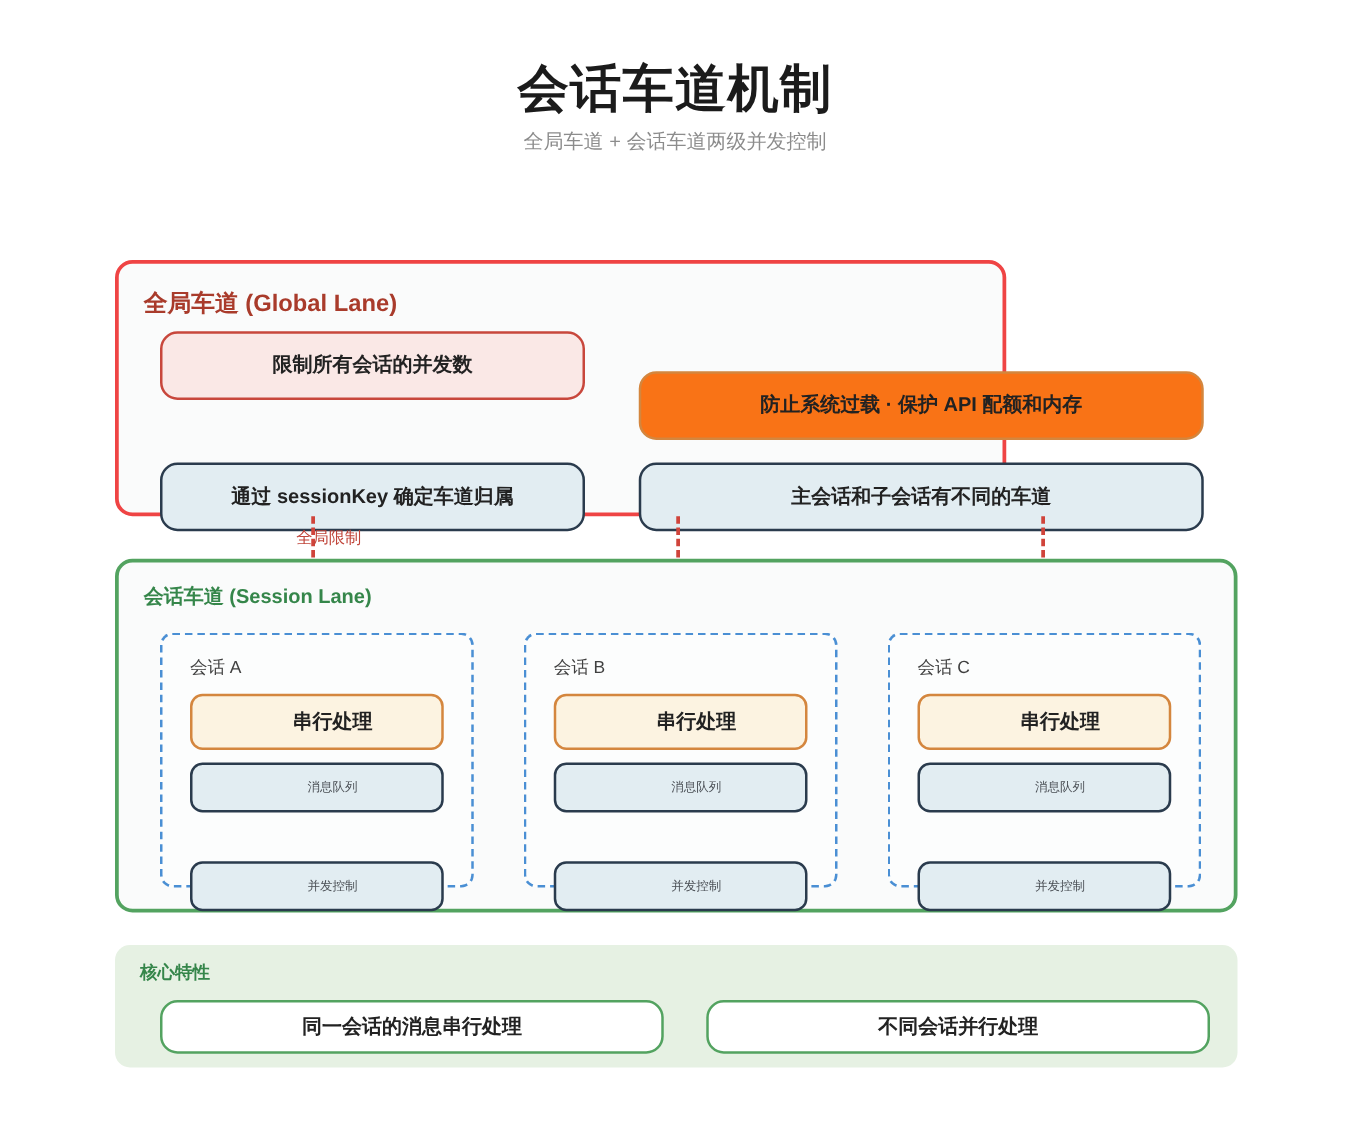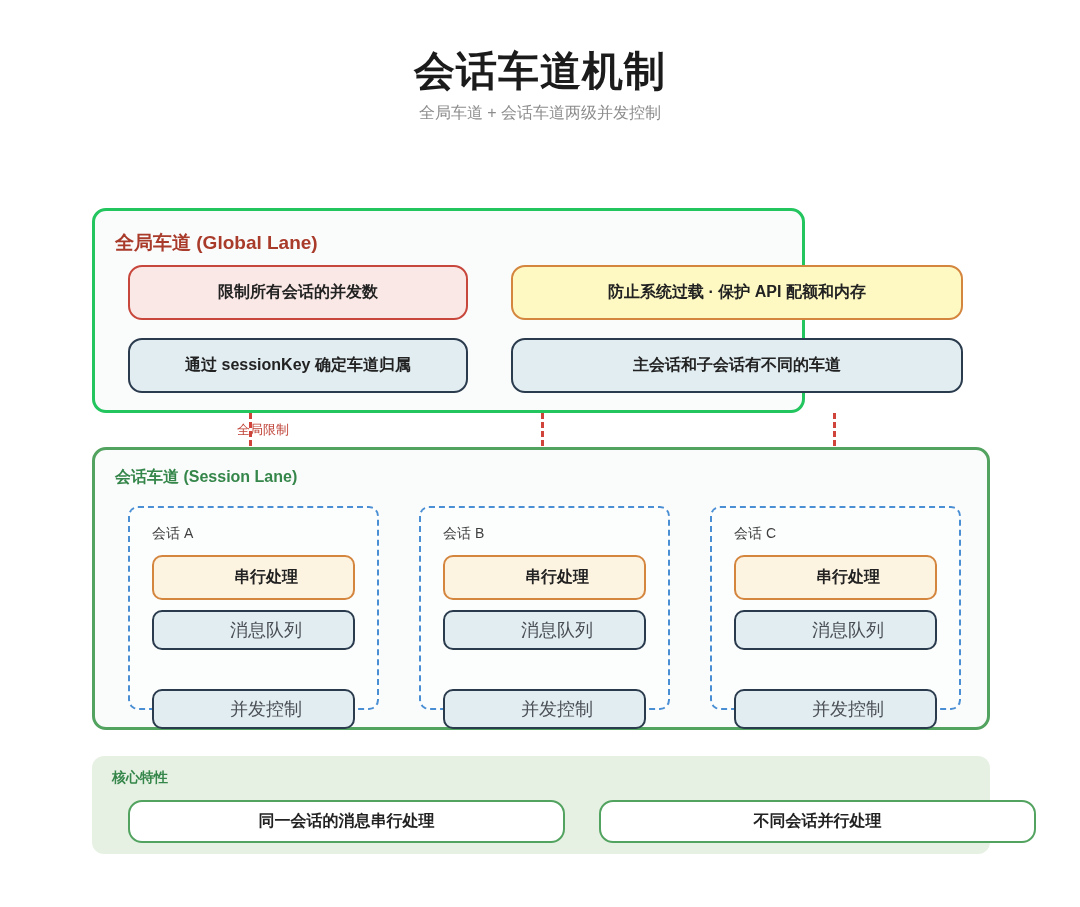--- a/index.html
+++ b/index.html
@@ -13,38 +13,38 @@
     letter-spacing:1px;
   }
   .subtitle {
     position:absolute; top:103px; left:0; width:100%;
     text-align:center; font-size:16px; color:#8c8c8c;
   }
 
   
   .global-box {
     position:absolute; left:92px; top:208px; width:713px; height:205px;
-    border:3px solid #22c55e; border-radius:14px; background:#FAFBFB;
+    border:3px solid #ef4444; border-radius:14px; background:#FAFBFB;
   }
   .global-title {
     position:absolute; left:20px; top:19px;
     font-size:19px; font-weight:700; color:#A93B2B;
   }
   .global-grid {
     position:absolute; left:33px; top:54px;
     display:grid; grid-template-columns:340px 452px;
     column-gap:43px; row-gap:18px;
   }
   .pill {
     height:55px; border-radius:14px;
     display:flex; align-items:center; justify-content:center;
     font-size:16px; font-weight:700; color:#222222; text-align:center;
   }
   .pill.pink   { background:#FAE8E6; border:2.5px solid #C8473C; }
-  .pill.orange { background:#fef9c3; border:2.5px solid #D4863E; }
+  .pill.orange { background:#f97316; border:2.5px solid #D4863E;margin-top:32px; }
   .pill.blue   { background:#E2EDF2; border:2.5px solid #2A3B4D; }
 
   
   .arrow {
     position:absolute; top:413px; height:78px; width:0;
     border-left:3px dashed #D0443B;
   }
   .arrow::after {
     content:""; position:absolute; bottom:-13px; left:-9px;
     border-left:8px solid transparent; border-right:8px solid transparent;
@@ -85,40 +85,40 @@
     display:flex; align-items:center; justify-content:center;
     border-radius:10px; text-align:center;padding-left:25px;
   }
   .spill.s-orange {
     top:47px; height:45px;
     background:#FCF3E1; border:2.5px solid #D4863E;
     font-size:16px; font-weight:700; color:#222222;
   }
   .spill.s-blue1, .spill.s-blue2 {
     background:#E2EDF2; border:2.5px solid #2A3B4D;
-    font-size:18px; color:#4a4f55;
+    font-size:10px; color:#4a4f55;
   }
   .spill.s-blue1 { top:102px; height:40px; }
   .spill.s-blue2 { top:152px; height:40px;margin-top:29px; }
 
   
   .features {
     position:absolute; left:92px; top:756px; width:898px; height:98px;
     background:#E6F1E3; border-radius:12px;
   }
   .features-title {
     position:absolute; left:20px; top:13px;
     font-size:14px; font-weight:700; color:#35864A;
   }
   .features-pills {
     position:absolute; left:36px; top:44px;
     display:flex; gap:34px;
   }
   .fpill {
-    width:437px; height:43px;
+    width:403px; height:43px;
     background:#ffffff; border:2.5px solid #53A360; border-radius:14px;
     display:flex; align-items:center; justify-content:center;
     font-size:16px; font-weight:700; color:#222222;
   }
 </style>
 </head>
 <body>
 
 <div class="canvas">
 

